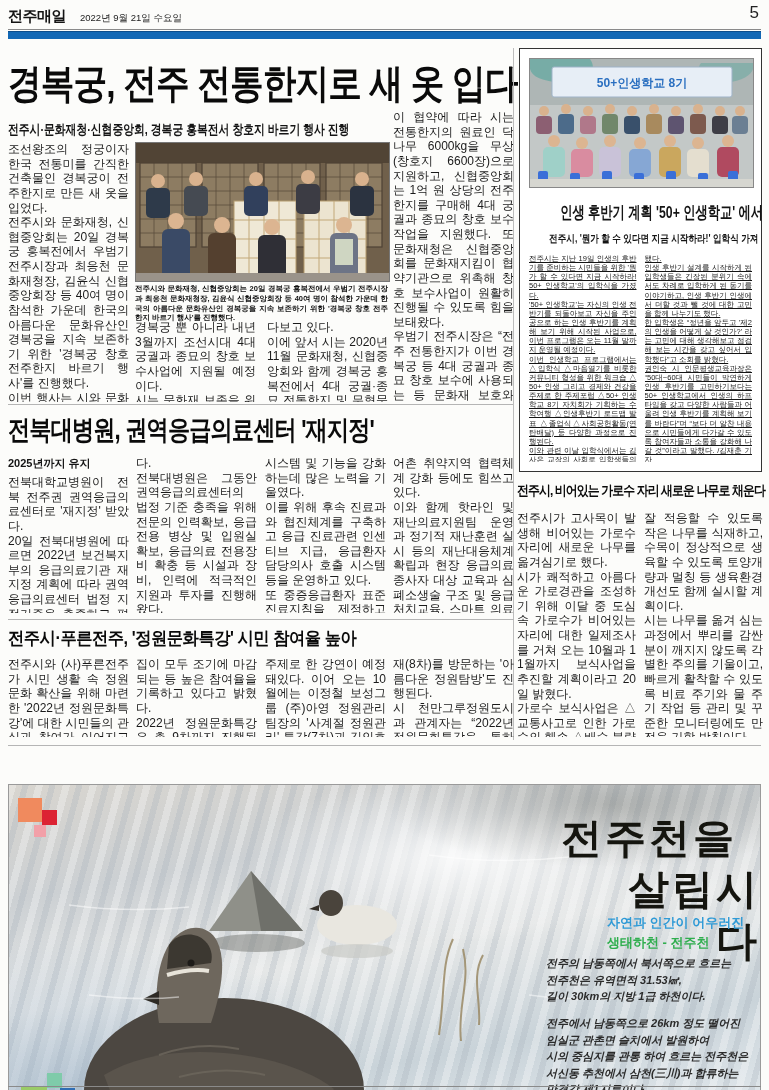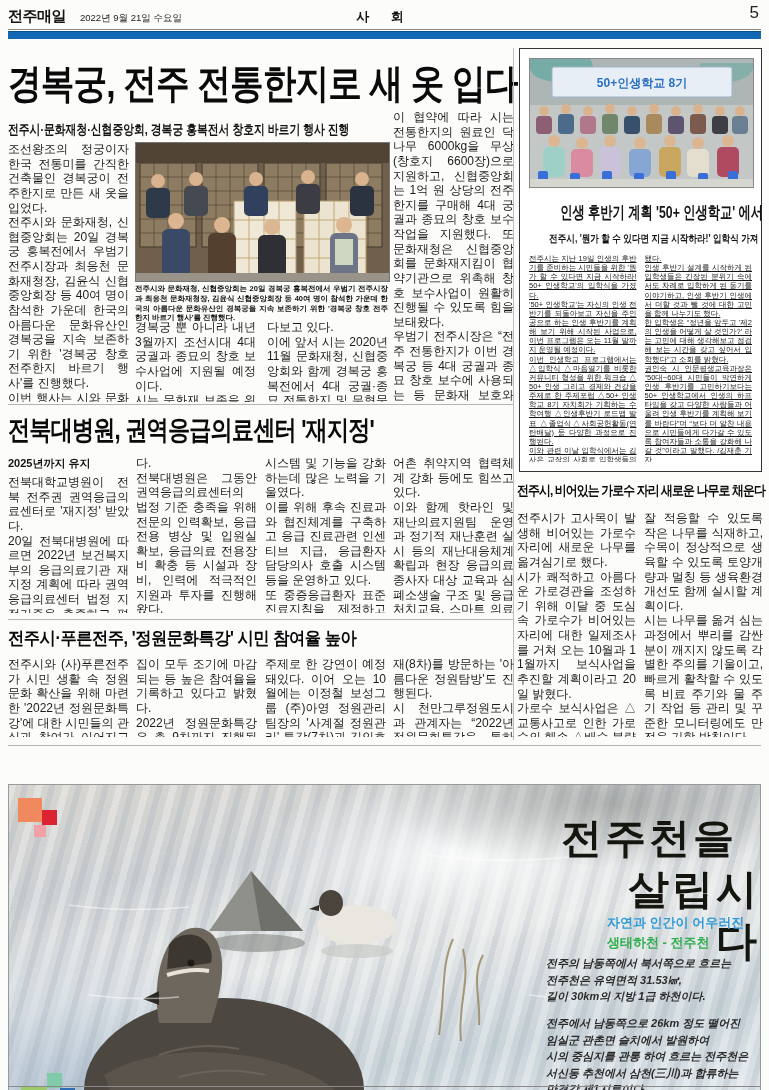--- a/index.html
+++ b/index.html
@@ -96,21 +96,20 @@
 </style>
 </head>
 <body>
 
 <div class="page">
 
   <div class="masthead">
     <span class="paper-name">전주매일</span>
     <span class="edition-date">2022년 9월 21일 수요일</span>
   </div>
-  <div class="section-title">사 회</div>
   <div class="page-number">5</div>
   <div class="rule-thin"></div>
   <div class="rule-blue"></div>
 
   <section class="lead">
     <h1 class="hl lead-hl" style="margin:0;">경복궁, 전주 전통한지로 새 옷 입다</h1>
     <div class="lead-sub">전주시·문화재청·신협중앙회, 경복궁 흥복전서 창호지 바르기 행사 진행</div>
     <div class="col lead-c1">조선왕조의 정궁이자 한국 전통미를 간직한 건축물인 경복궁이 전주한지로 만든 새 옷을 입었다.
 전주시와 문화재청, 신협중앙회는 20일 경복궁 흥복전에서 우범기 전주시장과 최응천 문화재청장, 김윤식 신협중앙회장 등 40여 명이 참석한 가운데 한국의 아름다운 문화유산인 경복궁을 지속 보존하기 위한 '경복궁 창호 전주한지 바르기 행사'를 진행했다.
 이번 행사는 시와 문화재청, 신협중앙회가 지난 2020년 체결한 전통한지 문화유산 보전과 활용을 위한 업무협약의 후속 조치로, 자원봉사 및 일반인 체험 행사로 행해지던 기존 '창호 바르기' 프로그램에서 한 발 더 나아가 창호 보수에 전주 전통한지를 사용하는 '전통한지 바르기' 행사로 펼쳐지게 됐다.

